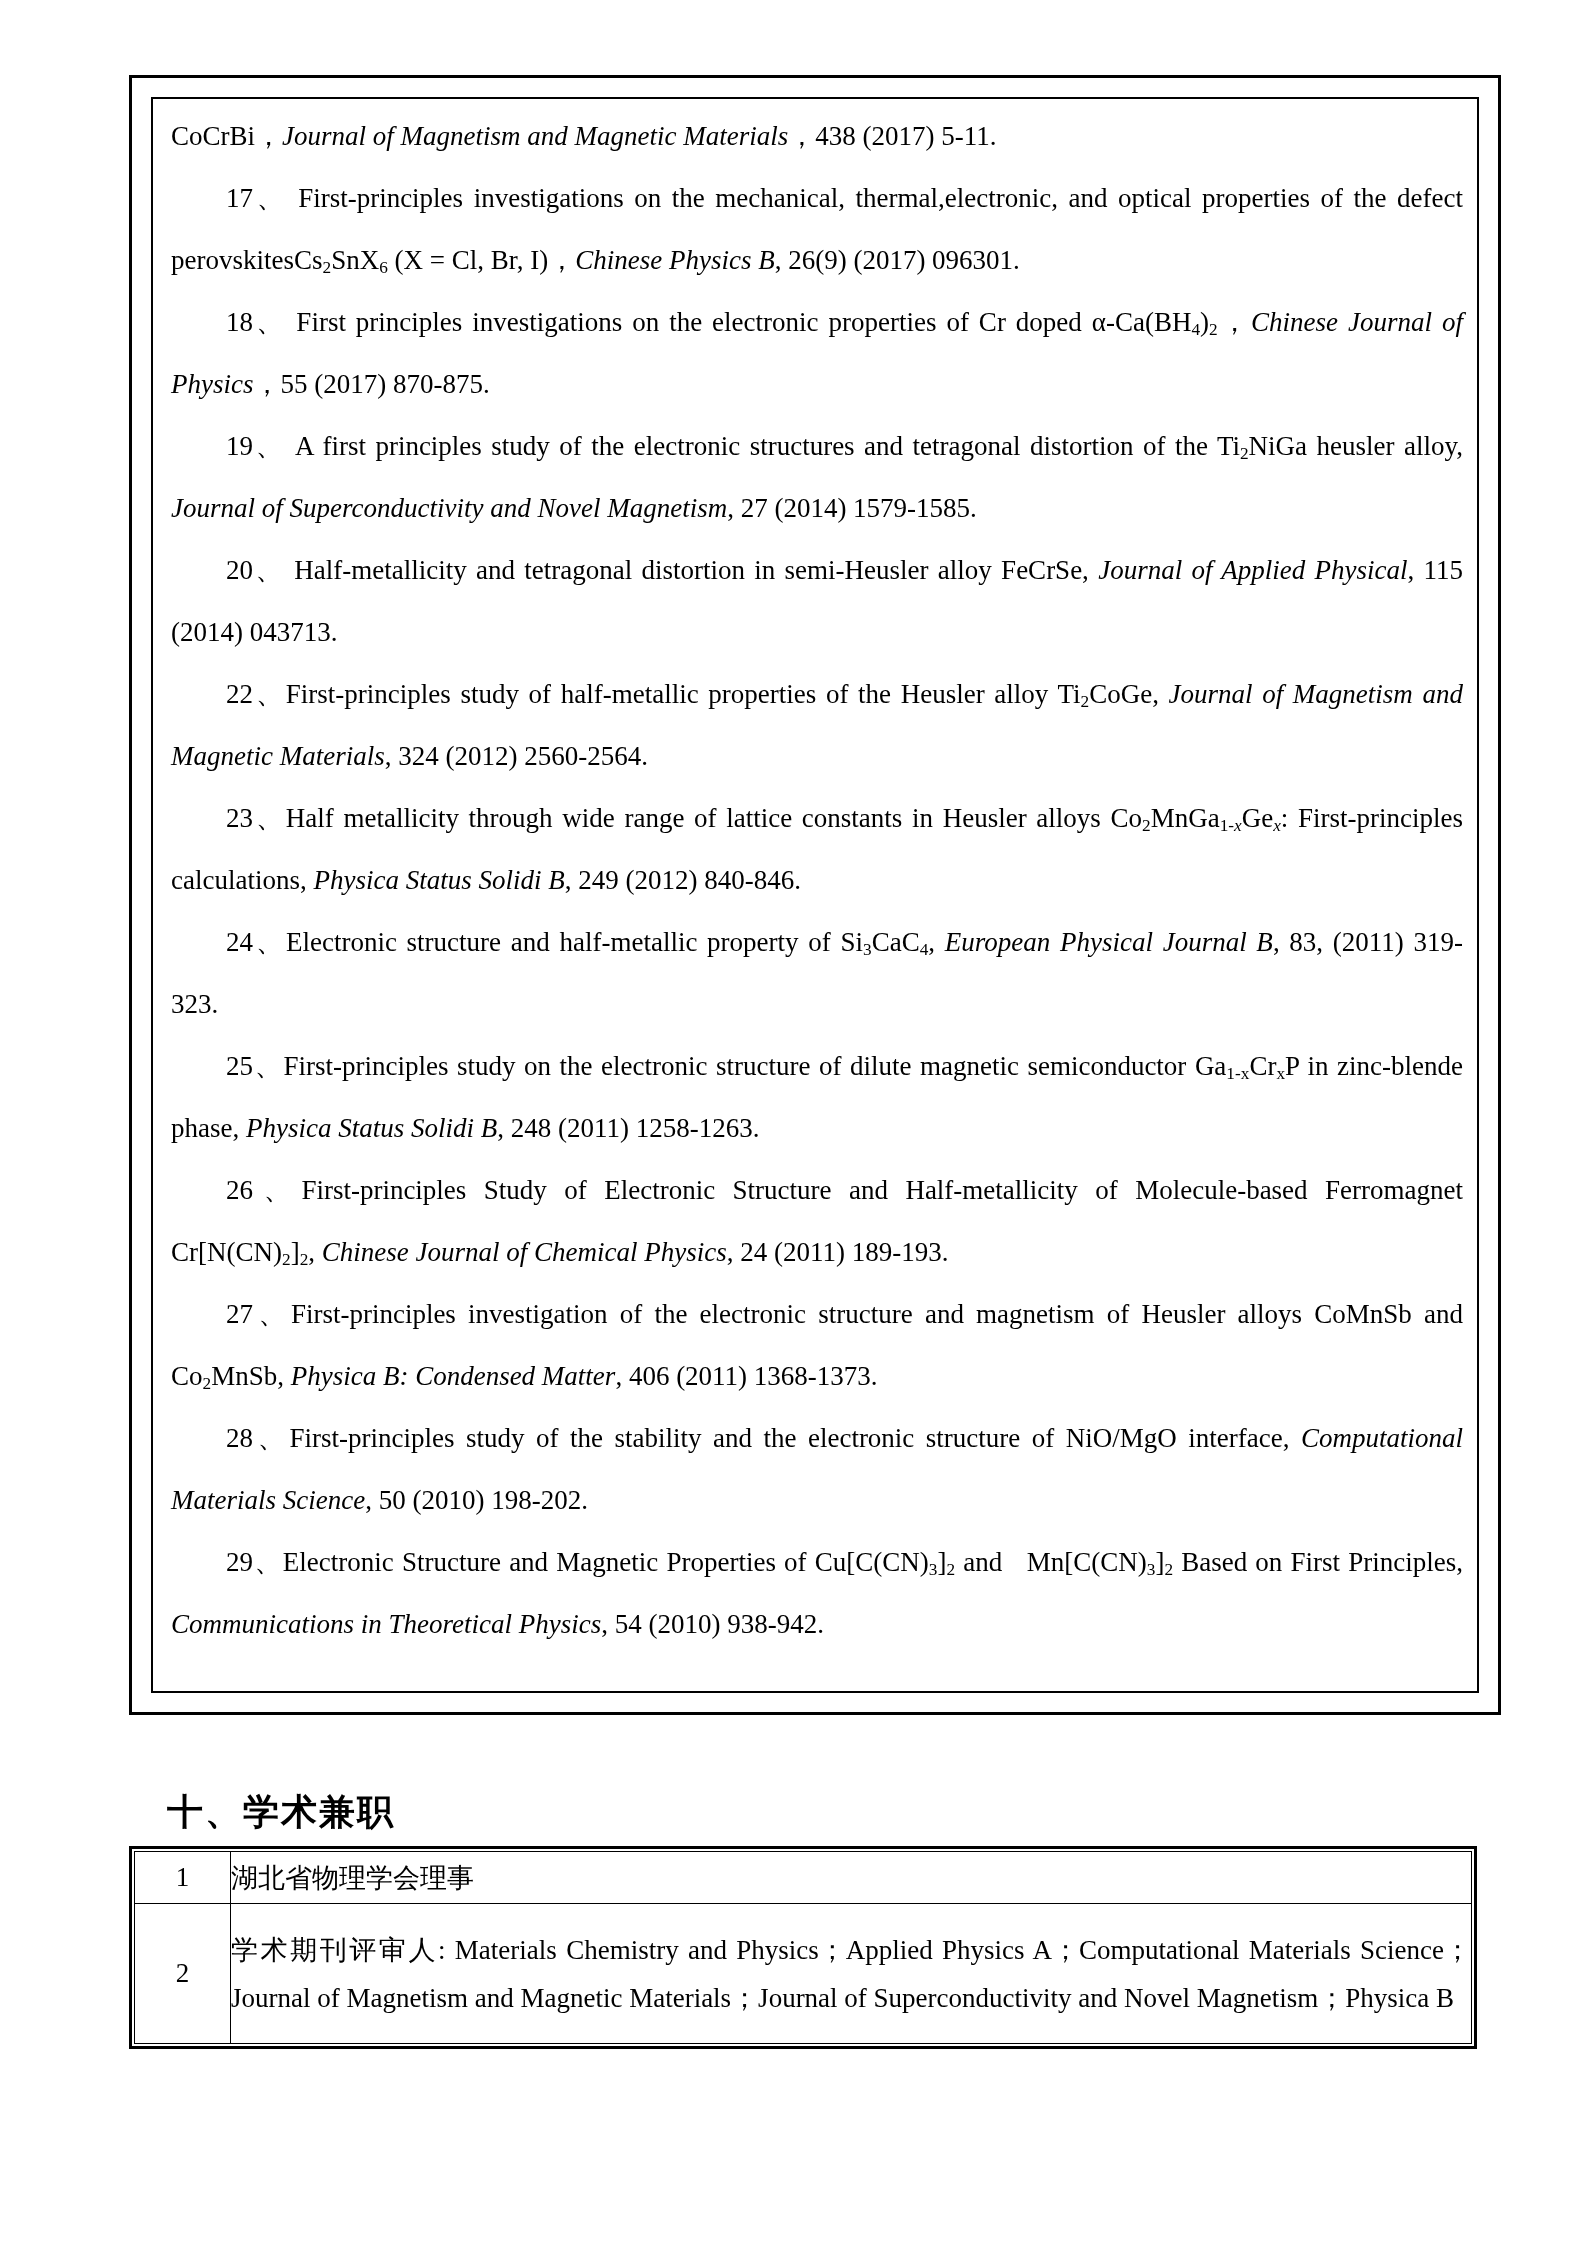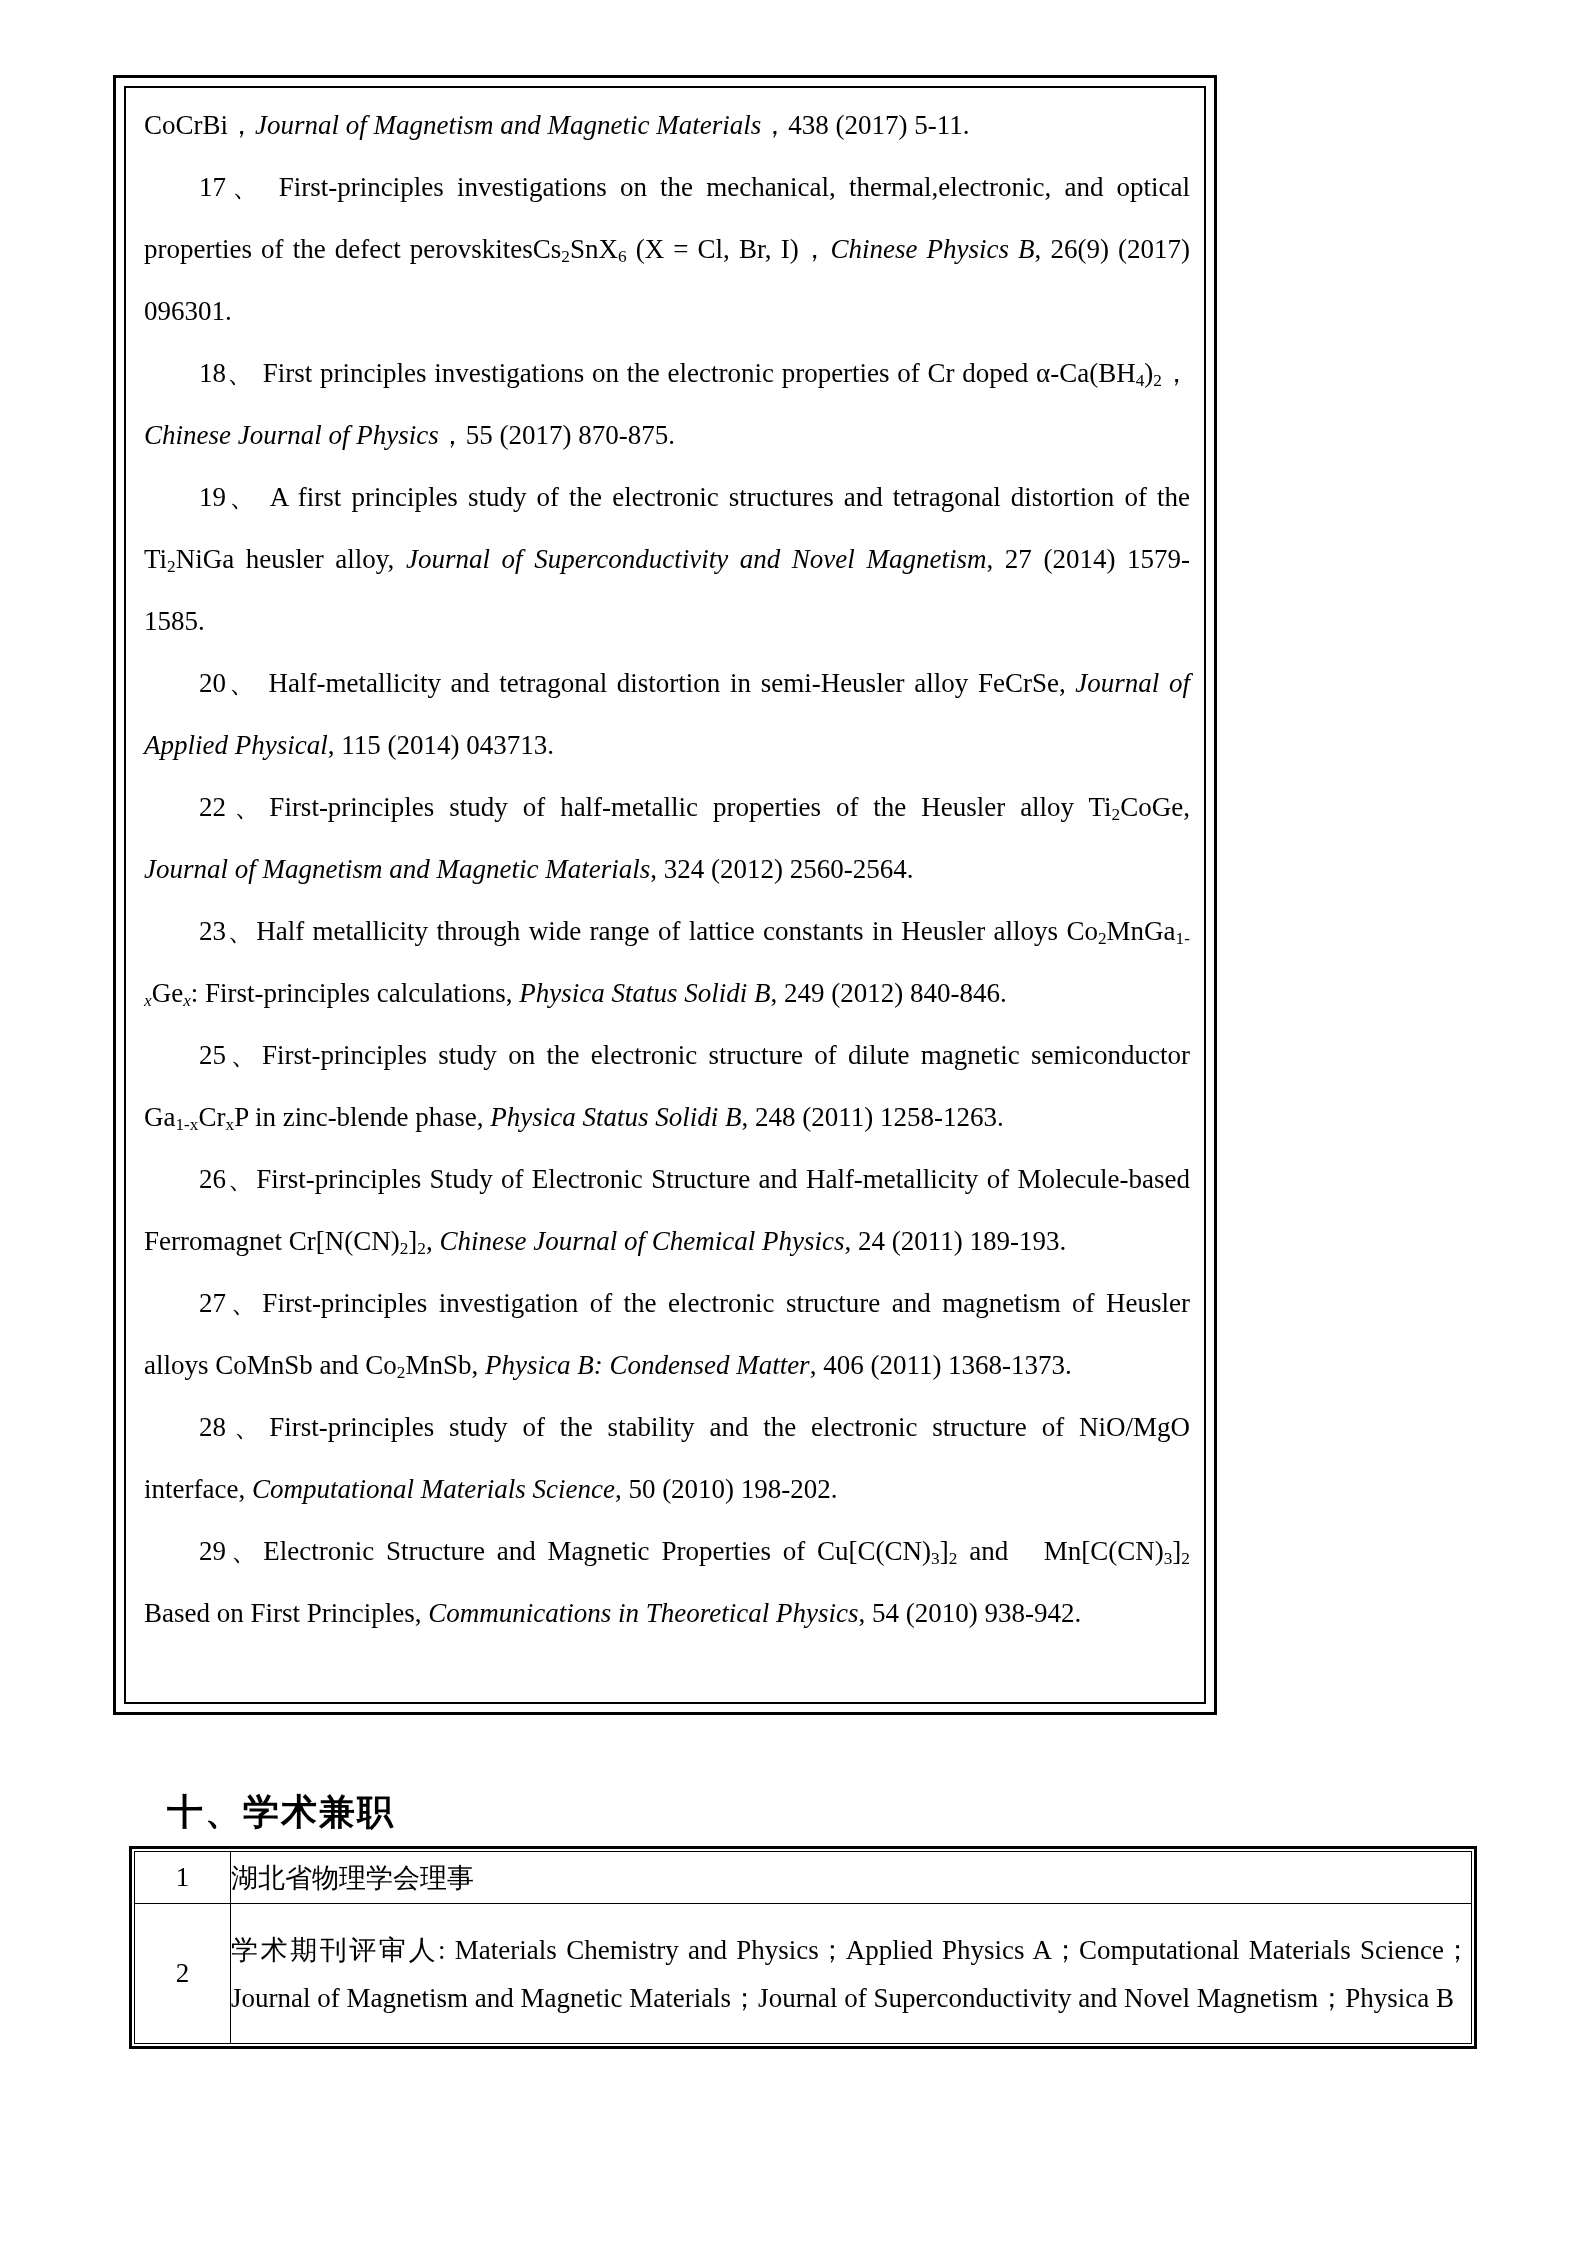--- a/index.html
+++ b/index.html
@@ -7,24 +7,24 @@
     position:relative;
     width:1587px;
     height:2245px;
     background:#ffffff;
     font-family:"Liberation Serif","DejaVu Serif",serif;
     color:#000;
   }
   
   .pub-box{
     position:absolute;
-    left:113px; top:75px;
-    width:1104px; height:1640px;
+    left:129px; top:75px;
+    width:1372px; height:1640px;
     border:3px solid #000;
-    padding:8px;
+    padding:19px;
     box-sizing:border-box;
   }
   .pub-inner{
     border:2px solid #000;
     box-sizing:border-box;
     width:100%; height:100%;
     padding:6px 14px 0 18px;
     overflow:hidden;
   }
   p.pub{
@@ -86,20 +86,21 @@
 
   <div class="pub-box">
     <div class="pub-inner">
       <p class="pub"><span>CoCrBi，</span><span class="it">Journal of Magnetism and Magnetic Materials</span><span>，438 (2017) 5-11.</span></p>
       <p class="pub ind"><span>17、 First-principles investigations on the mechanical, thermal,electronic, and optical properties of the defect perovskitesCs</span><span class="sb">2</span><span>SnX</span><span class="sb">6</span><span> (X = Cl, Br, I)，</span><span class="it">Chinese Physics B</span><span>, 26(9) (2017) 096301.</span></p>
       <p class="pub ind"><span>18、 First principles investigations on the electronic properties of Cr doped α-Ca(BH</span><span class="sb">4</span><span>)</span><span class="sb">2</span><span>，</span><span class="it">Chinese Journal of Physics</span><span>，55 (2017) 870-875.</span></p>
       <p class="pub ind"><span>19、 A first principles study of the electronic structures and tetragonal distortion of the Ti</span><span class="sb">2</span><span>NiGa heusler alloy, </span><span class="it">Journal of Superconductivity and Novel Magnetism</span><span>, 27 (2014) 1579-1585.</span></p>
       <p class="pub ind"><span>20、 Half-metallicity and tetragonal distortion in semi-Heusler alloy FeCrSe, </span><span class="it">Journal of Applied Physical</span><span>, 115 (2014) 043713.</span></p>
       <p class="pub ind"><span>22、First-principles study of half-metallic properties of the Heusler alloy Ti</span><span class="sb">2</span><span>CoGe, </span><span class="it">Journal of Magnetism and Magnetic Materials</span><span>, 324 (2012) 2560-2564.</span></p>
       <p class="pub ind"><span>23、Half metallicity through wide range of lattice constants in Heusler alloys Co</span><span class="sb">2</span><span>MnGa</span><span class="sb">1-</span><span class="it sb">x</span><span>Ge</span><span class="it sb">x</span><span>: First-principles calculations, </span><span class="it">Physica Status Solidi B</span><span>, 249 (2012) 840-846.</span></p>
+      <p class="pub ind"><span>24、Electronic structure and half-metallic property of Si</span><span class="sb">3</span><span>CaC</span><span class="sb">4</span><span>, </span><span class="it">European Physical Journal B</span><span>, 83, (2011) 319-323.</span></p>
       <p class="pub ind"><span>25、First-principles study on the electronic structure of dilute magnetic semiconductor Ga</span><span class="sb">1-x</span><span>Cr</span><span class="sb">x</span><span>P in zinc-blende phase, </span><span class="it">Physica Status Solidi B</span><span>, 248 (2011) 1258-1263.</span></p>
       <p class="pub ind"><span>26、First-principles Study of Electronic Structure and Half-metallicity of Molecule-based Ferromagnet Cr[N(CN)</span><span class="sb">2</span><span>]</span><span class="sb">2</span><span>, </span><span class="it">Chinese Journal of Chemical Physics</span><span>, 24 (2011) 189-193.</span></p>
       <p class="pub ind"><span>27、First-principles investigation of the electronic structure and magnetism of Heusler alloys CoMnSb and Co</span><span class="sb">2</span><span>MnSb, </span><span class="it">Physica B: Condensed Matter</span><span>, 406 (2011) 1368-1373.</span></p>
       <p class="pub ind"><span>28、First-principles study of the stability and the electronic structure of NiO/MgO interface, </span><span class="it">Computational Materials Science</span><span>, 50 (2010) 198-202.</span></p>
       <p class="pub ind"><span>29、Electronic Structure and Magnetic Properties of Cu[C(CN)</span><span class="sb">3</span><span>]</span><span class="sb">2</span><span> and&nbsp;&nbsp;&nbsp;Mn[C(CN)</span><span class="sb">3</span><span>]</span><span class="sb">2</span><span> Based on First Principles, </span><span class="it">Communications in Theoretical Physics</span><span>, 54 (2010) 938-942.</span></p>
     </div>
   </div>
 
   <h2 class="section-heading">十、学术兼职</h2>
 

